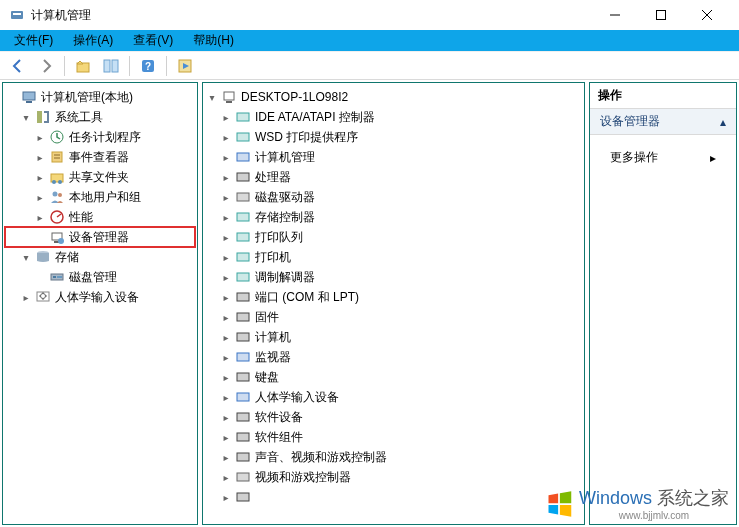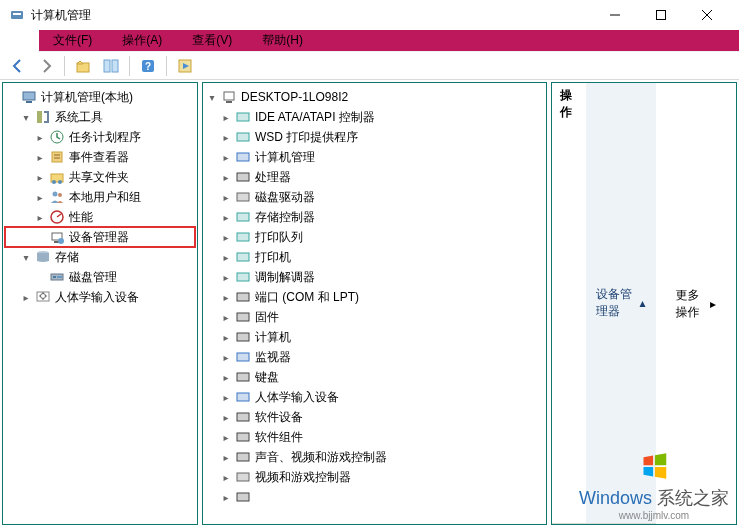--- a/index.html
+++ b/index.html
@@ -6,52 +6,52 @@
 body { width: 739px; height: 527px; background: #fff; position: relative; overflow: hidden; font-size: 12px; }
 
 
 .titlebar { height: 30px; display: flex; align-items: center; padding: 0 9px; background: #fff; }
 .titlebar .app-icon { width: 16px; height: 16px; margin-right: 6px; display: flex; align-items: center; justify-content: center; }
 .titlebar .title-text { flex: 1; font-size: 12px; color: #000; }
 .titlebar .win-controls { display: flex; height: 100%; }
 .titlebar .win-btn { width: 46px; height: 30px; display: flex; align-items: center; justify-content: center; color: #000; }
 
 
-.menubar { height: 22px; display: flex; align-items: center; padding: 0 8px; gap: 18px; background: #be185d; border-bottom: 1px solid #f0f0f0; margin-left: 39px; }
+.menubar { height: 22px; display: flex; align-items: center; padding: 0 8px; gap: 8px; background: #0ea5e9; border-bottom: 1px solid #f0f0f0; }
 .menubar .menu-item { padding: 2px 6px; font-size: 12px; color: #000; cursor: default; }
 
 
 .toolbar { height: 28px; display: flex; align-items: center; padding: 2px 6px; gap: 4px; background: #fff; border-bottom: 1px solid #dadada; }
 .toolbar .tb-btn { width: 24px; height: 22px; display: flex; align-items: center; justify-content: center; border: 1px solid transparent; }
 .toolbar .sep { width: 1px; height: 20px; background: #d0d0d0; margin: 0 2px; }
 
 
 .content { display: flex; height: calc(100% - 80px); }
 .pane { border: 1px solid #0f766e; margin: 2px; background: #fff; overflow: auto; }
 .left-pane { width: 196px; }
 .mid-pane { flex: 1; }
-.right-pane { width: 186px; display: flex; flex-direction: row; }
+.right-pane { width: 148px; display: flex; flex-direction: column; }
 
 
 .tree { padding: 4px 2px; }
 .tree-row { display: flex; align-items: center; height: 20px; font-size: 12px; white-space: nowrap; cursor: default; }
 .chev { width: 14px; height: 14px; display: inline-flex; align-items: center; justify-content: center; color: #666; font-size: 10px; margin-right: 2px; }
 .chev.blank { visibility: hidden; }
 .node-icon { width: 16px; height: 16px; display: inline-flex; align-items: center; justify-content: center; margin-right: 4px; font-size: 12px; }
 .indent-1 { padding-left: 14px; }
 .indent-2 { padding-left: 28px; }
 .highlighted-row { outline: 2px solid #e03030; outline-offset: -1px; }
 
 
 .actions-header { background: #fff; padding: 4px 8px; font-size: 12px; font-weight: bold; border-bottom: 1px solid #dadada; }
 .actions-sub { background: #eef3f8; padding: 4px 10px; font-size: 12px; display: flex; justify-content: space-between; align-items: center; border-bottom: 1px solid #dadada; color: #1a3f70; }
-.actions-item { padding: 0 20px; font-size: 12px; display: flex; justify-content: space-between; align-items: center; }
-
-
-.watermark { position: absolute; bottom: 0; right: 0; display: flex; align-items: center; gap: 6px; padding: 6px 10px; font-size: 18px; color: #3a8bd6; font-weight: 400; flex-direction: column; }
+.actions-item { padding: 14px 20px; font-size: 12px; display: flex; justify-content: space-between; align-items: center; }
+
+
+.watermark { position: absolute; bottom: 0; right: 0; display: flex; align-items: center; gap: 6px; padding: 6px 10px; font-size: 18px; color: #3a8bd6; font-weight: 400; }
 .win-logo { width: 28px; height: 28px; }
 
 
 .ic-blue { color: #3a74c4; }
 .ic-teal { color: #3aa6a0; }
 .ic-gray { color: #666; }
 .ic-dark { color: #444; }
 .ic-red { color: #c23030; }
 </style>
 </head>

